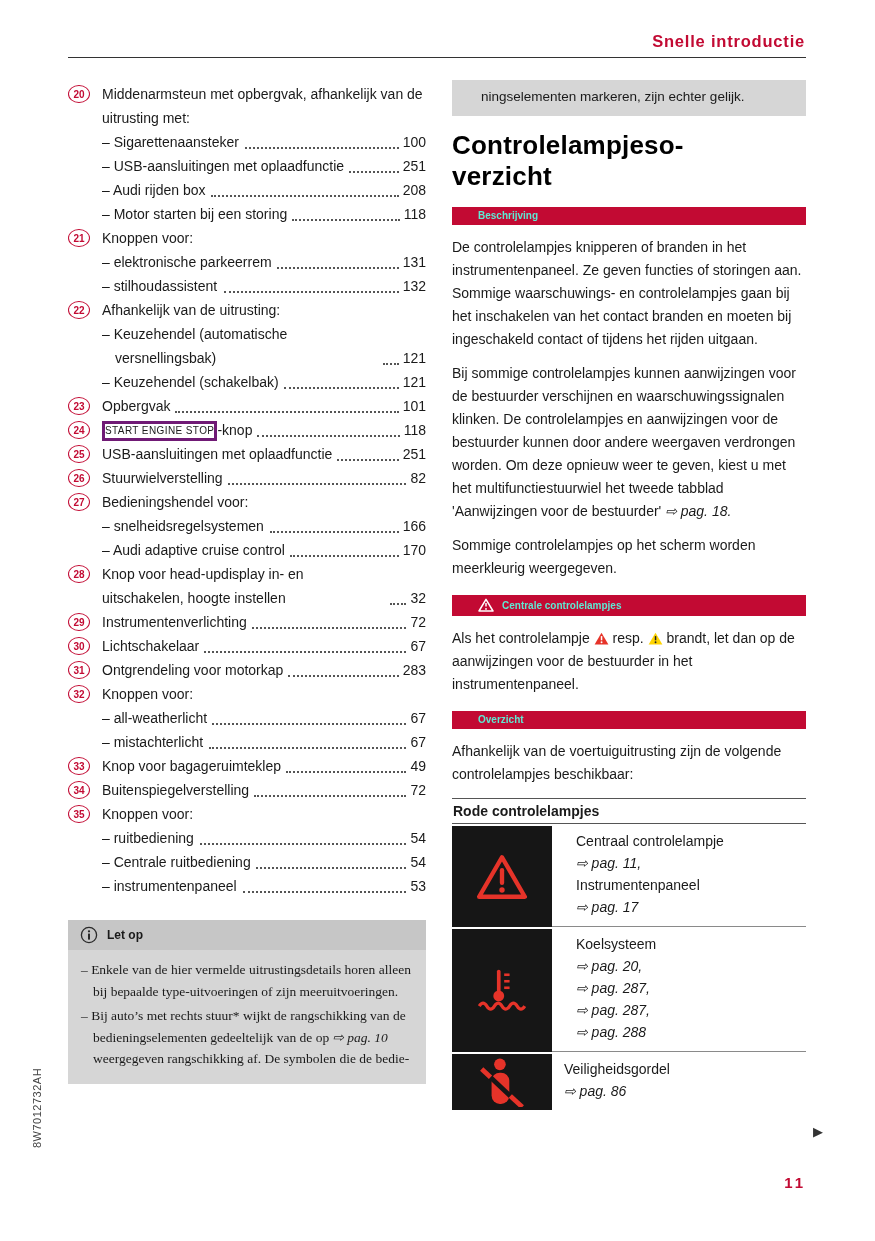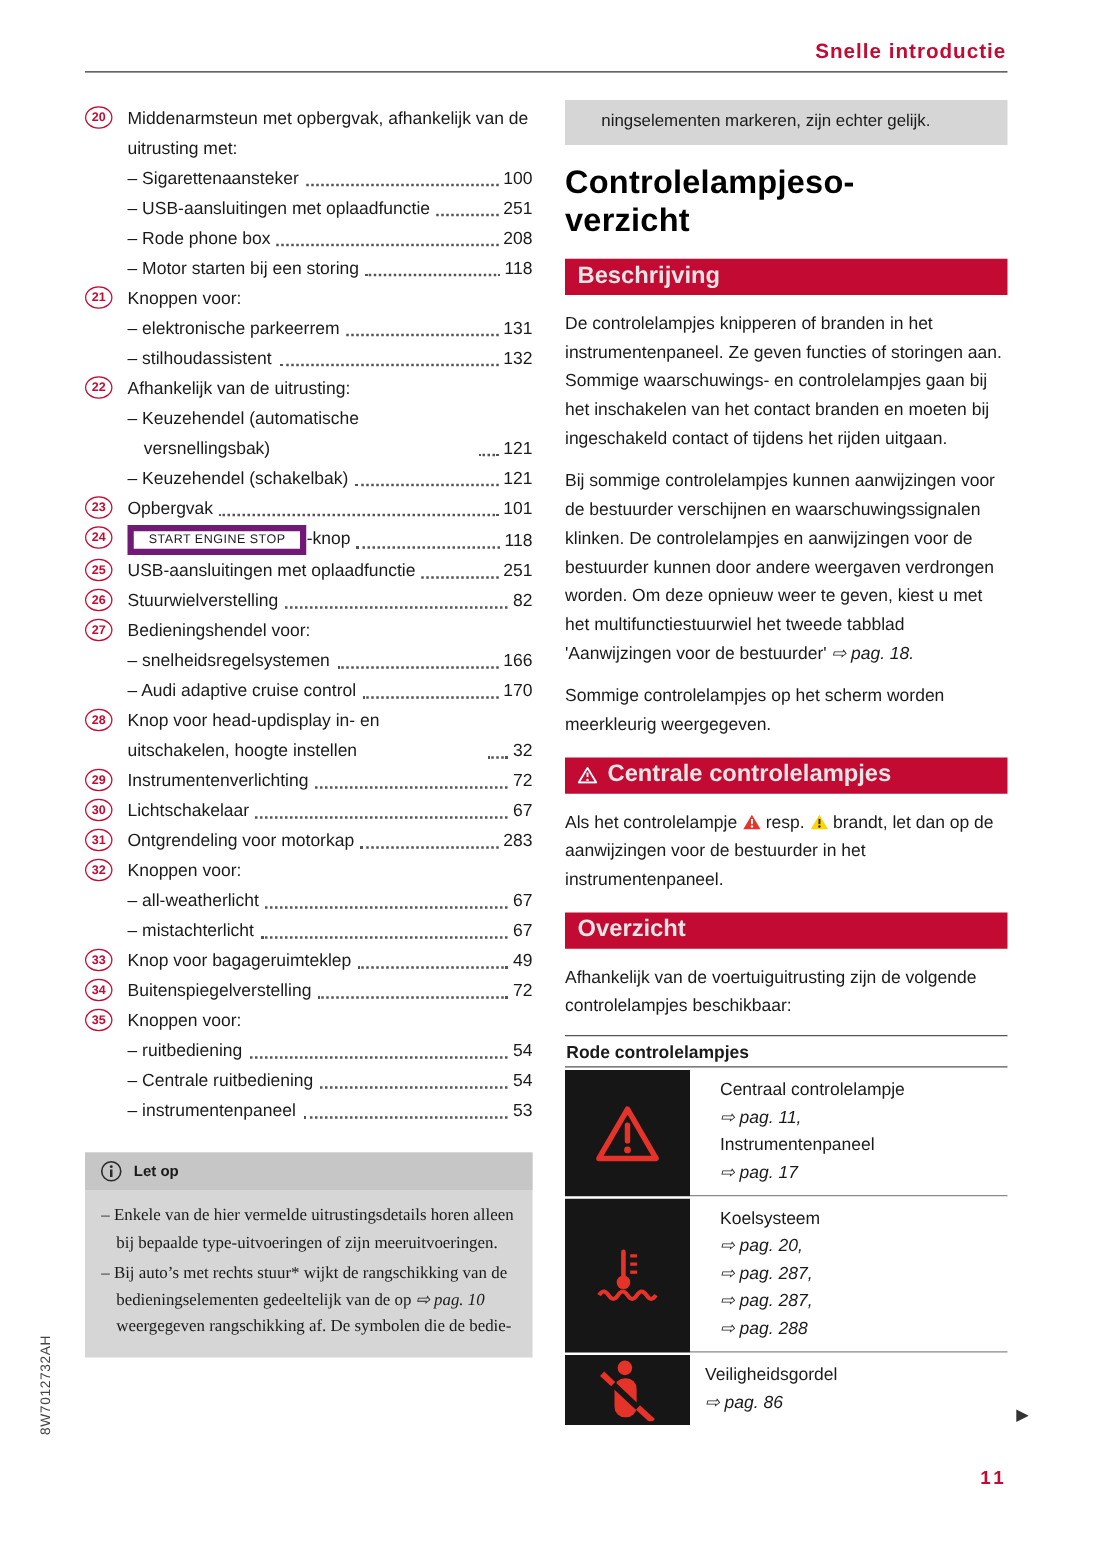--- a/index.html
+++ b/index.html
@@ -25,39 +25,39 @@
   .badge { flex:0 0 auto; width:22px; height:18px; border:1.4px solid var(--accent,#c20a33);
            border-radius:50%; color:var(--accent,#c20a33); font-size:10px; font-weight:bold;
            display:flex; align-items:center; justify-content:center; margin:3px 12px 0 0; }
   .toc-body { flex:1; min-width:0; }
   .line { display:flex; align-items:flex-end; line-height:24px; }
   .lbl { min-width:0; }
   .sub .lbl { padding-left:13px; text-indent:-13px; }
   .sub .lbl::before { content:"– "; }
   .dots { flex:1 1 16px; min-width:16px; border-bottom:2px dotted #555; margin:0 4px 5px 5px; }
   .pg { flex:0 0 auto; }
-  .boxed { display:inline-block; border:5px solid #701a75; font-size:10px; letter-spacing:.4px;
-           padding:0 12px; line-height:14px; vertical-align:1px; }
+  .boxed { display:inline-block; border:3px solid #701a75; font-size:10px; letter-spacing:.4px;
+           padding:0 0; line-height:14px; vertical-align:1px; }
 
   
   .note { margin-top:22px; background:var(--gray-box,#d6d6d6); font-size:13.5px; }
   .note-head { display:flex; align-items:center; gap:9px; background:var(--note-header,#c6c6c6);
                padding:6px 12px; font-weight:bold; font-size:12px; }
   .note-body { padding:9px 13px 11px; }
   .note-item { padding-left:12px; text-indent:-12px; line-height:21.5px; margin-bottom:3px;font-family:Liberation Serif, serif; }
   .note-item::before { content:"– "; }
   .it { font-style:italic; }
 
   
   .carry { background:var(--gray-box,#d6d6d6); padding:6px 12px 9px 29px;
            font-size:13.5px; line-height:21px; }
   .heading { margin-top:14px; font-size:26px; font-weight:bold; line-height:1.2;
              white-space:pre-line; letter-spacing:.2px; color:#000; }
-  .banner { margin-top:15px; background:var(--accent,#c20a33); color:#e5e5e5; font-weight:bold;
-            font-size:19px; padding:3px 10px 4px; display:flex; align-items:center; gap:8px; }
+  .banner { margin-top:15px; background:var(--accent,#c20a33); color:#5eead4; font-weight:bold;
+            font-size:10px; padding:3px 26px 4px; display:flex; align-items:center; gap:8px; }
   .body { margin-top:11px; font-size:14px; line-height:23px; }
   .inline-icon svg { vertical-align:-2px; }
 
   
   .tbl { margin-top:12px; }
   .tbl-head { font-weight:bold; font-size:14px; padding:4px 1px;
               border-top:1px solid #555; border-bottom:1px solid #555; }
   .trow { display:flex; margin-top:2px; }
   .trow:not(:last-child) .ttext { border-bottom:1px solid #8a8a8a;padding-left:24px; }
   .ticon { flex:0 0 100px; background:var(--cell-black,#161616); display:flex;
@@ -93,21 +93,21 @@
               <span class="lbl">Sigarettenaansteker</span>
               <span class="dots"></span>
               <span class="pg">100</span>
             </div>
             <div class="line sub">
               <span class="lbl">USB-aansluitingen met oplaadfunctie</span>
               <span class="dots"></span>
               <span class="pg">251</span>
             </div>
             <div class="line sub">
-              <span class="lbl">Rode phone box</span>
+              <span class="lbl">Audi rijden box</span>
               <span class="dots"></span>
               <span class="pg">208</span>
             </div>
             <div class="line sub">
               <span class="lbl">Motor starten bij een storing</span>
               <span class="dots"></span>
               <span class="pg">118</span>
             </div>
           </div>
         </div>

